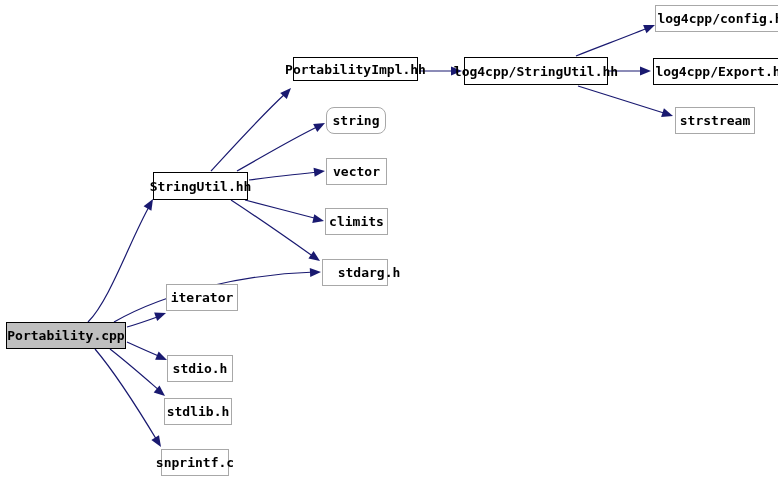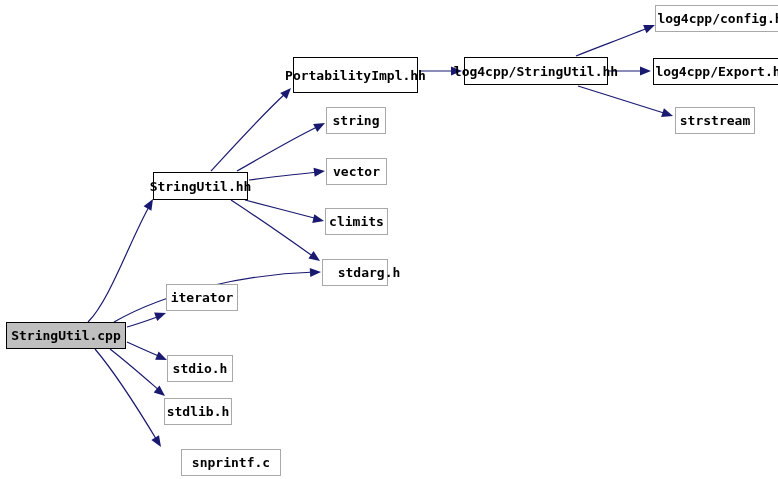--- a/index.html
+++ b/index.html
@@ -85,59 +85,59 @@
       <path d="M 576,56 C 601,46 631,35 650,27" fill="none" stroke="#191970" stroke-width="1.2"></path>
       <polygon points="0,0 -11,-4.5 -11,4.5" fill="#191970" transform="translate(655,25) rotate(338)"></polygon>
       <path d="M 609,71 L 645,71" fill="none" stroke="#191970" stroke-width="1.2"></path>
       <polygon points="0,0 -11,-4.5 -11,4.5" fill="#191970" transform="translate(651,71) rotate(0)"></polygon>
       <path d="M 578,86 C 607,95 641,106 667,114" fill="none" stroke="#191970" stroke-width="1.2"></path>
       <polygon points="0,0 -11,-4.5 -11,4.5" fill="#191970" transform="translate(673,116) rotate(18)"></polygon>
     </svg>
 
   <div id="node-layer">
       <div class="node current" style="left: 6px; top: 322px; width: 120px; height: 27px;">
-        <span class="node-label">StringUtil.cpp</span>
+        <span class="node-label">Portability.cpp</span>
       </div>
       <div class="node proj" style="left: 153px; top: 172px; width: 95px; height: 28px;">
         <span class="node-label">StringUtil.hh</span>
       </div>
-      <div class="node proj" style="left: 293px; top: 57px; width: 125px; height: 36px;">
+      <div class="node proj" style="left: 293px; top: 57px; width: 125px; height: 24px;">
         <span class="node-label">PortabilityImpl.hh</span>
       </div>
       <div class="node proj" style="left: 464px; top: 57px; width: 144px; height: 28px;">
         <span class="node-label">log4cpp/StringUtil.hh</span>
       </div>
       <div class="node ext" style="left: 655px; top: 5px; width: 130px; height: 27px;">
         <span class="node-label">log4cpp/config.h</span>
       </div>
       <div class="node proj" style="left: 653px; top: 58px; width: 130px; height: 27px;">
         <span class="node-label">log4cpp/Export.h</span>
       </div>
       <div class="node ext" style="left: 675px; top: 107px; width: 80px; height: 27px;">
         <span class="node-label">strstream</span>
       </div>
-      <div class="node ext" style="left: 326px; top: 107px; width: 60px; height: 27px;">
+      <div class="node ext" style="left: 326px; top: 107px; width: 60px; height: 27px; border-radius: 8px;">
         <span class="node-label">string</span>
       </div>
       <div class="node ext" style="left: 326px; top: 158px; width: 61px; height: 27px;">
         <span class="node-label">vector</span>
       </div>
       <div class="node ext" style="left: 325px; top: 208px; width: 63px; height: 27px;">
         <span class="node-label">climits</span>
       </div>
       <div class="node ext" style="left: 322px; top: 259px; width: 66px; height: 27px; padding-left: 28px;">
         <span class="node-label">stdarg.h</span>
       </div>
       <div class="node ext" style="left: 166px; top: 284px; width: 72px; height: 27px;">
         <span class="node-label">iterator</span>
       </div>
       <div class="node ext" style="left: 167px; top: 347px; width: 66px; height: 27px; margin-top: 8px;">
         <span class="node-label">stdio.h</span>
       </div>
       <div class="node ext" style="left: 164px; top: 398px; width: 68px; height: 27px;">
         <span class="node-label">stdlib.h</span>
       </div>
-      <div class="node ext" style="left: 161px; top: 449px; width: 100px; height: 27px; margin-left: 20px;">
+      <div class="node ext" style="left: 161px; top: 449px; width: 68px; height: 27px;">
         <span class="node-label">snprintf.c</span>
       </div>
     </div>
 
 </div>
 
 </body></html>

